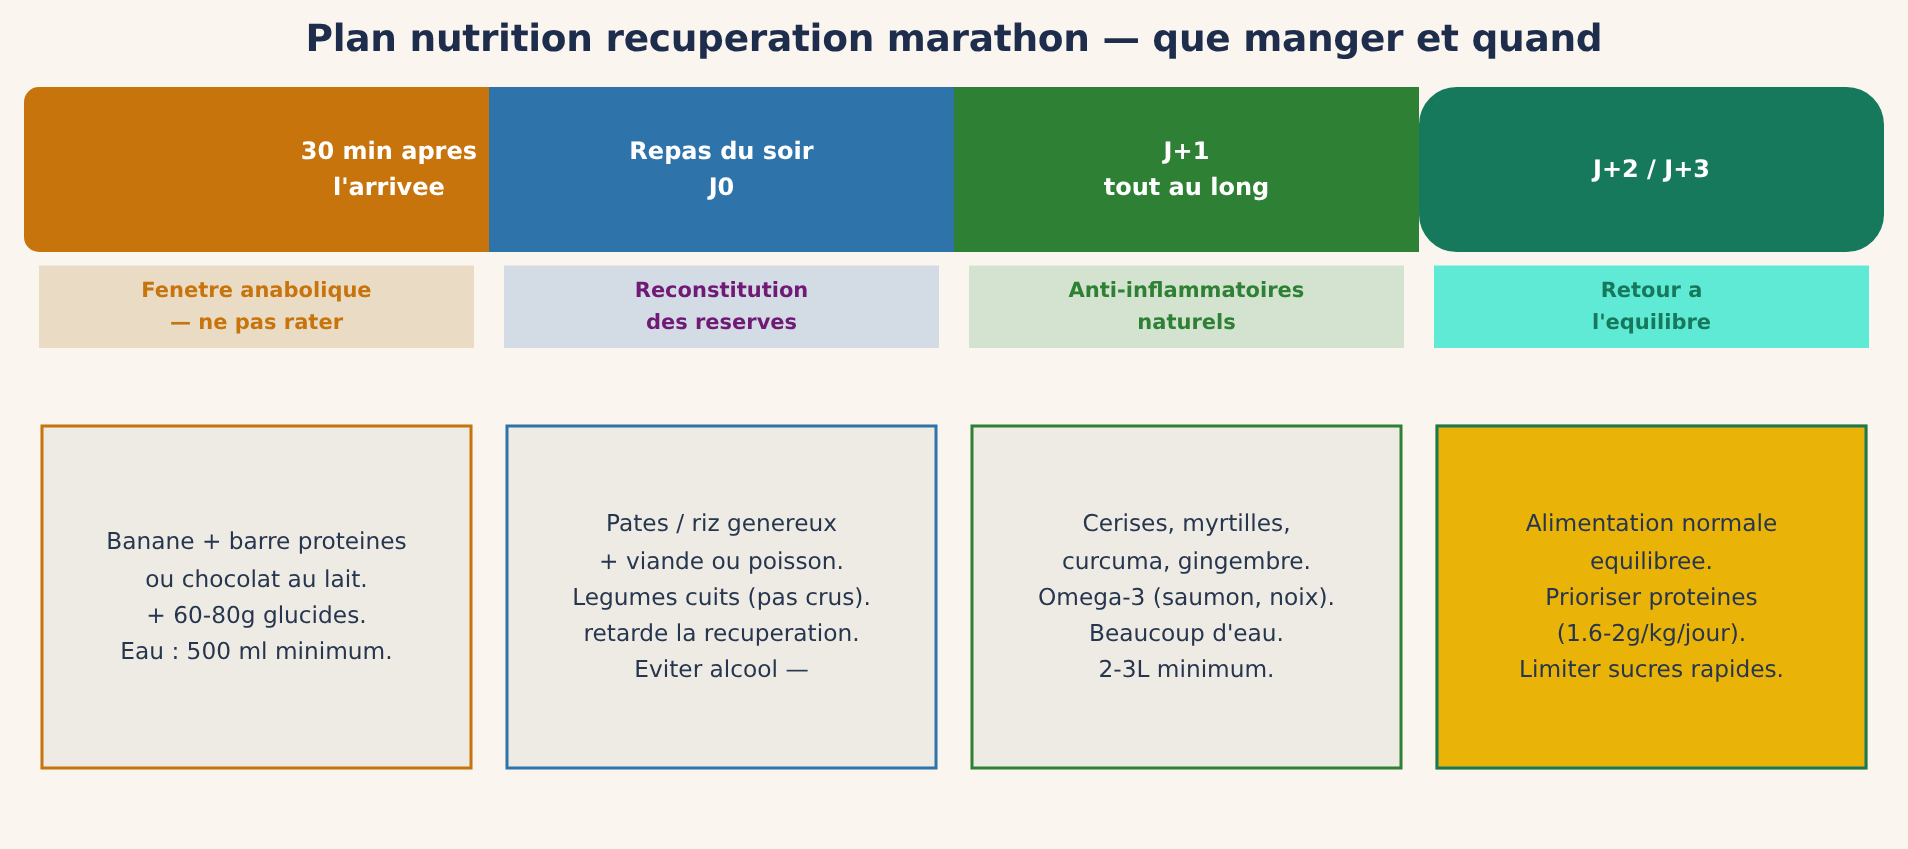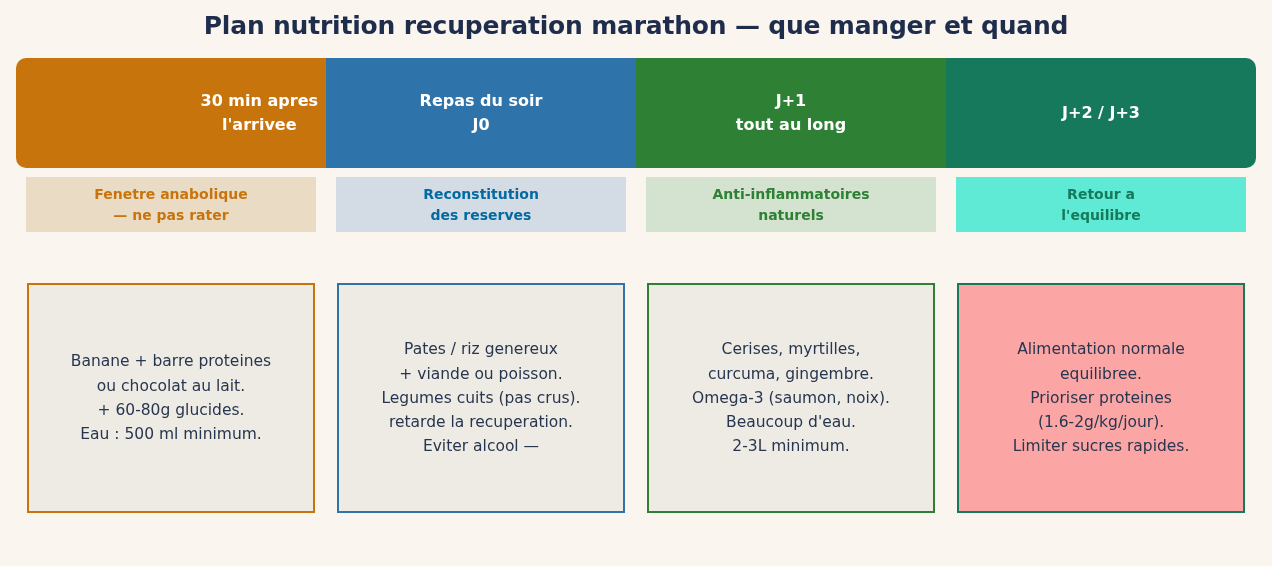--- a/index.html
+++ b/index.html
@@ -56,20 +56,21 @@
     box-sizing: border-box;
     padding: 0 8px;
   }
   .banner:first-child {
     border-top-left-radius: 10px;
     border-bottom-left-radius: 10px;
   }
   .banner:last-child {
     border-top-right-radius: 10px;
     border-bottom-right-radius: 10px;
+    border-radius: 25px;
   }
   .banner .b-line { display: block; }
 
   
   .subtitle-row {
     position: absolute;
     top: 177px;
     left: 16px;
     width: 1240px;
     height: 55px;
@@ -164,21 +165,21 @@
   </div>
 
   <div class="subtitle-row">
     <div class="subtitle-cell" style="background: rgb(234, 220, 196);">
       <div class="subtitle" style="color: rgb(200, 116, 13);">
           <span class="s-line">Fenetre anabolique</span>
           <span class="s-line">— ne pas rater</span>
         </div>
     </div>
     <div class="subtitle-cell" style="background: rgb(211, 220, 229);">
-      <div class="subtitle" style="color: #0369a1;">
+      <div class="subtitle" style="color: #701a75;">
           <span class="s-line">Reconstitution</span>
           <span class="s-line">des reserves</span>
         </div>
     </div>
     <div class="subtitle-cell" style="background: rgb(211, 227, 208);">
       <div class="subtitle" style="color: rgb(46, 128, 52);">
           <span class="s-line">Anti-inflammatoires</span>
           <span class="s-line">naturels</span>
         </div>
     </div>
@@ -217,21 +218,21 @@
           <div>
             <span class="c-line">Cerises, myrtilles,</span>
             <span class="c-line">curcuma, gingembre.</span>
             <span class="c-line">Omega-3 (saumon, noix).</span>
             <span class="c-line">Beaucoup d'eau.</span>
             <span class="c-line">2-3L minimum.</span>
           </div>
         </div>
     </div>
     <div class="card-cell">
-      <div class="card" style="border-color: rgb(23, 121, 92); background: #fca5a5; color: rgb(39, 54, 79);">
+      <div class="card" style="border-color: rgb(23, 121, 92); background: #eab308; color: rgb(39, 54, 79);">
           <div>
             <span class="c-line">Alimentation normale</span>
             <span class="c-line">equilibree.</span>
             <span class="c-line">Prioriser proteines</span>
             <span class="c-line">(1.6-2g/kg/jour).</span>
             <span class="c-line">Limiter sucres rapides.</span>
           </div>
         </div>
     </div>
   </div>

